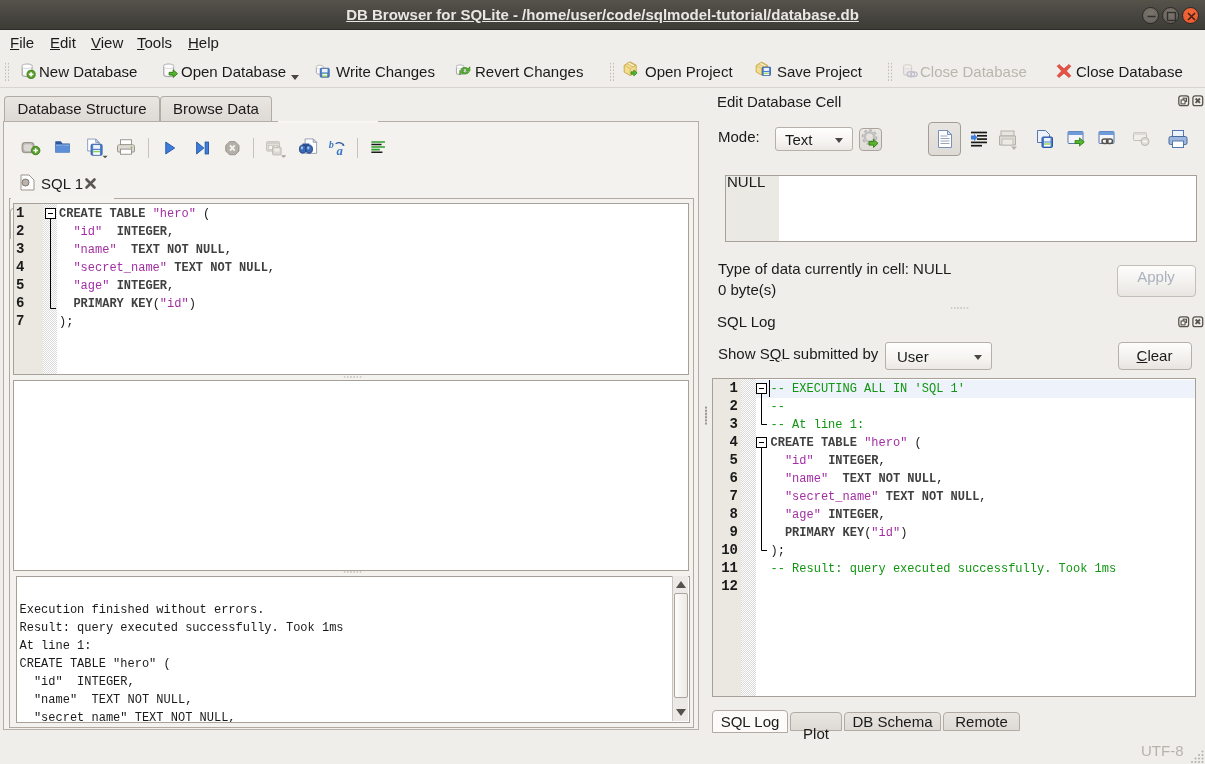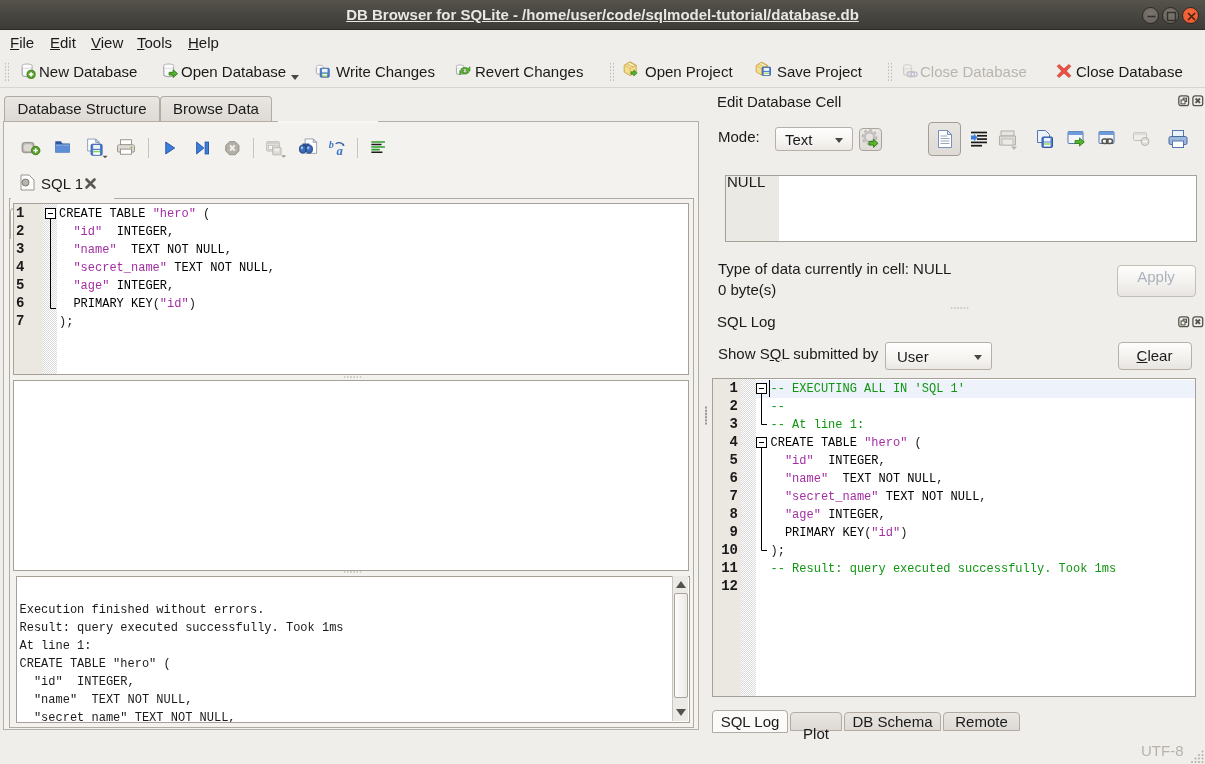--- a/index.html
+++ b/index.html
@@ -22,21 +22,21 @@
 .tbhandle { position:absolute; top:7px; width:6px; height:20px;
   background-image:radial-gradient(#c2beb6 0.9px, transparent 1.05px); background-size:3px 3.3px; }
 
 .tab { position:absolute; border:1px solid #b1aba3; border-bottom:none; border-radius:4px 4px 0 0;
   background:linear-gradient(#e9e6e2,#ddd9d4); text-align:center; }
 .tab.active { background:linear-gradient(#fbfaf9,#f4f2ef);margin-top:40px; }
 #pane { position:absolute; left:3px; top:121px; width:694px; height:608.5px; border:1px solid #b4aea6; background:#f4f2ee; }
 
 .wpanel { position:absolute; background:#fff; border:1px solid #a6a098; }
 .mono { font-family:"Liberation Mono", monospace; font-size:12px; white-space:pre; }
-.kw { color:#000000; font-weight:normal; }
+.kw { color:#404040; font-weight:bold; }
 .idq { color:#a32ea3; }
 .cmt { color:#119611; }
 .gutter { position:absolute; background:#ebe8e2; }
 .foldmargin { position:absolute;
   background-image:conic-gradient(#dadada 25%, #fff 0 50%, #dadada 0 75%, #fff 0); background-size:2px 2px; }
 .foldbox { position:absolute; width:11px; height:11px; border:1px solid #000; background:#fff; }
 .foldbox:after { content:""; position:absolute; left:2px; right:2px; top:4px; border-top:1px solid #000; }
 .dots6 { position:absolute; width:19px; height:2px;
   background-image:radial-gradient(#9b968f 0.8px, transparent 0.95px); background-size:3.2px 2px; }
 

